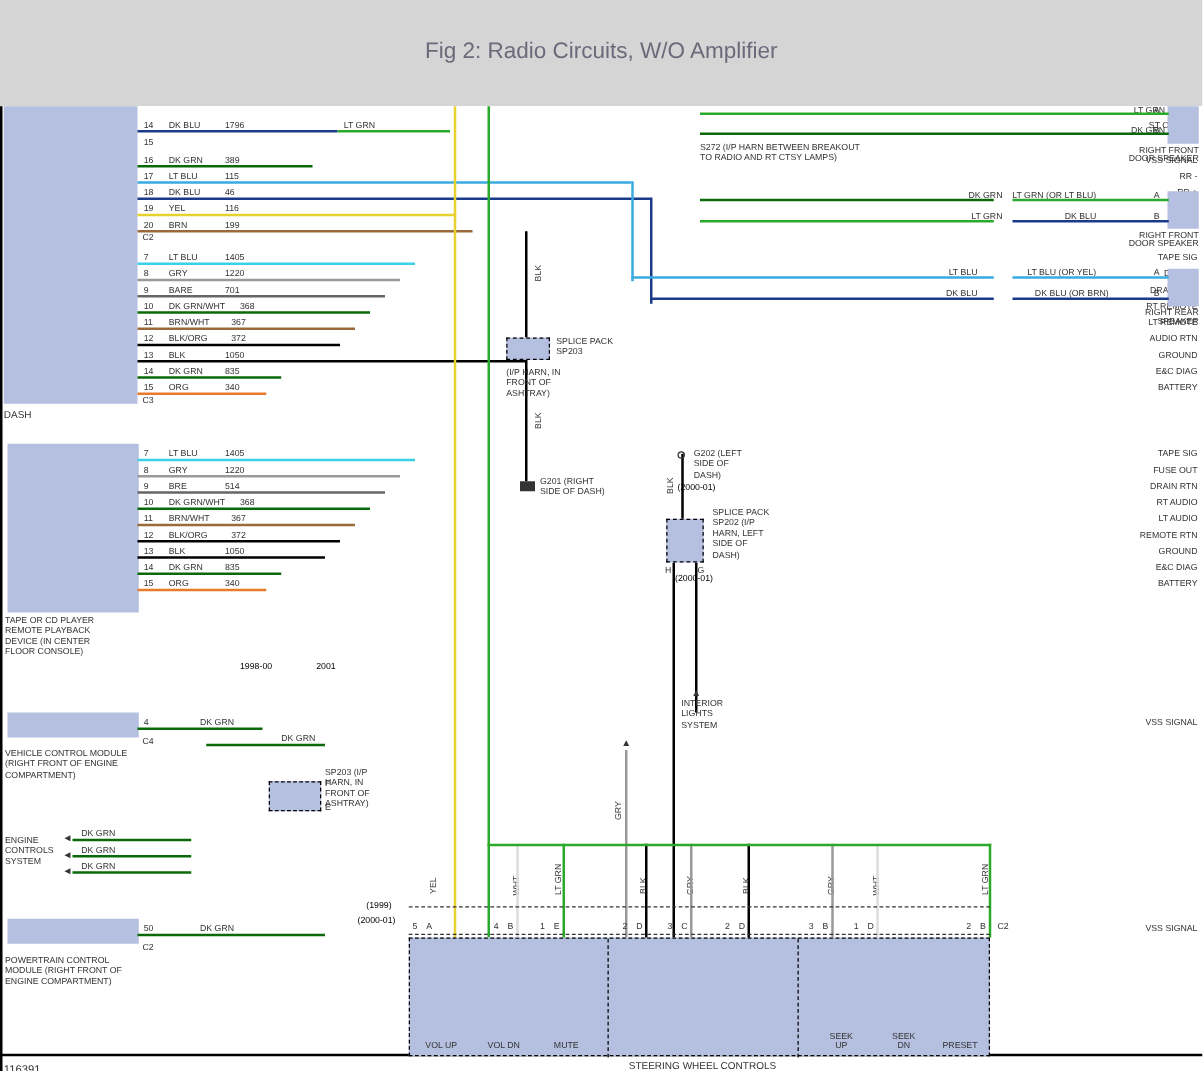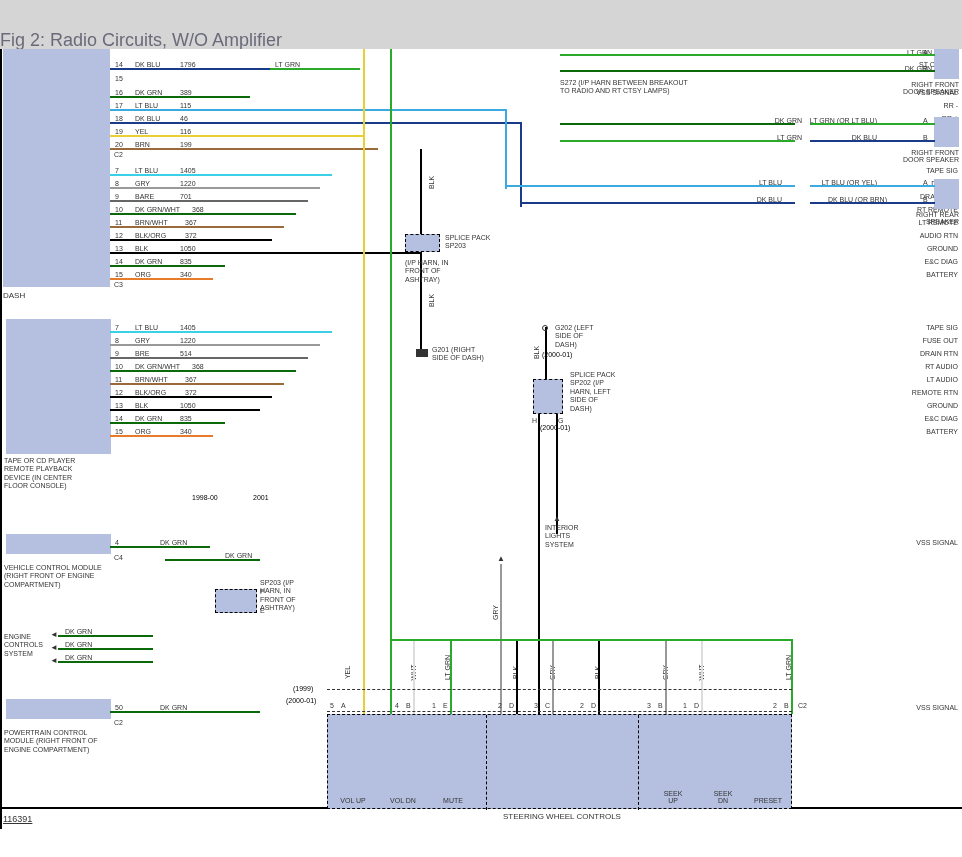--- a/index.html
+++ b/index.html
@@ -1,17 +1,17 @@
 <!DOCTYPE html>
 <html><head>
 <meta charset="utf-8">
 <style>
   * { box-sizing: border-box; margin: 0; padding: 0; }
   body { font-family: Arial, sans-serif; background: #fff; width: 962px; height: 857px; position: relative; overflow: hidden; }
-  .header { background: #d5d5d5; height: 49px; padding-top: 30px; }
+  .header { background: #d5d5d5; height: 85px; text-align: center; padding-top: 30px; }
   .header-title { color: #6a6a7a; font-size: 18px; font-weight: 300; }
   .diagram { position: relative; width: 962px; height: 780px; background: #fff; }
   .border-left { position: absolute; left: 0; top: 0; width: 2px; height: 780px; background: #000; }
   .border-bottom { position: absolute; left: 0; bottom: 20px; width: 962px; height: 2px; background: #000; }
   .footer-id { position: absolute; left: 3px; bottom: 5px; font-size: 9px; color: #333; text-decoration: underline; }
 
   
   .radio-block { position: absolute; left: 3px; top: 0; width: 107px; height: 238px; background: #b5c0e0; }
   .radio-label { position: absolute; left: 3px; top: 242px; font-size: 8px; color: #333; }
   .pin-label { font-size: 7px; color: #333; text-align: right; position: absolute; right: 4px; }

